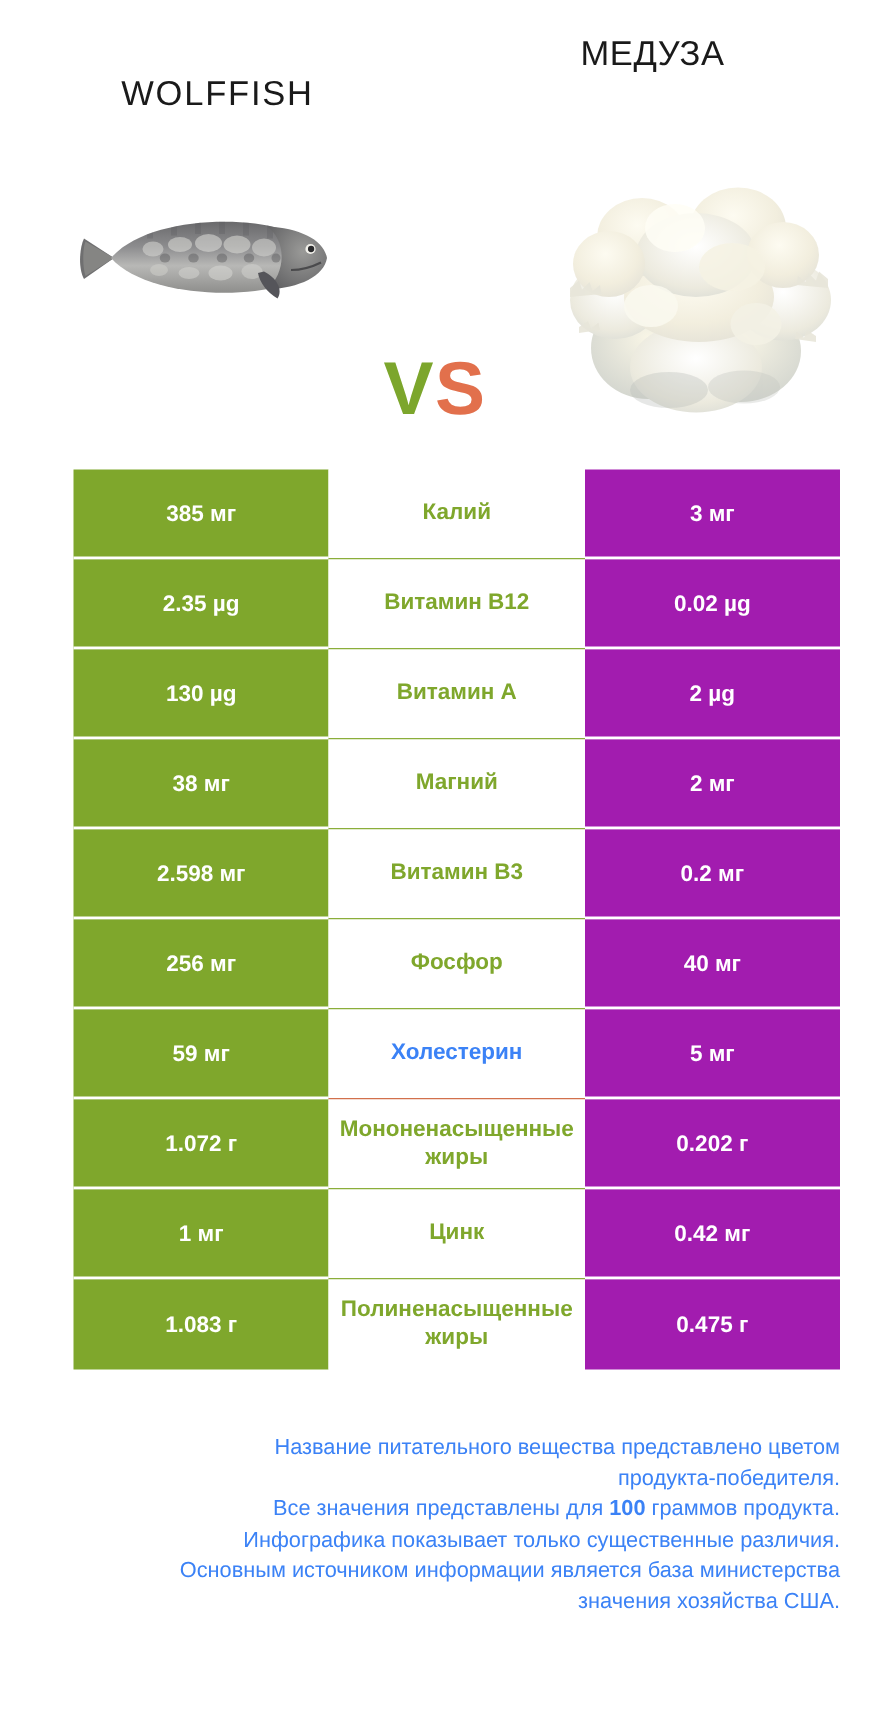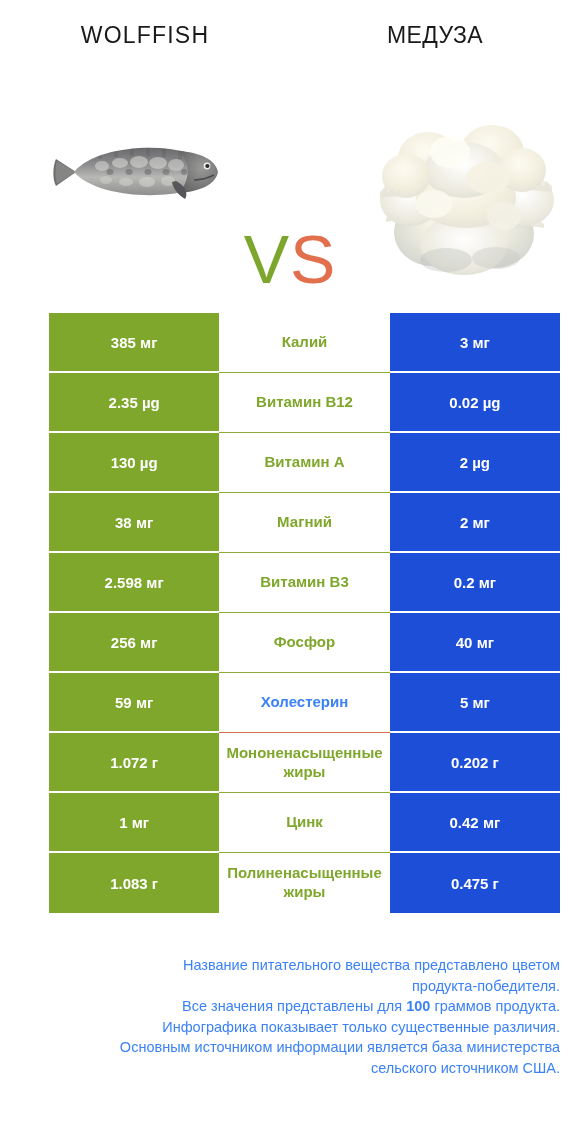--- a/index.html
+++ b/index.html
@@ -30,20 +30,21 @@
     font-size: 23px;
     color: #1a1a1a;
     white-space: nowrap;
   }
   .title-left {
     left: 0;
     width: 290px;
     text-align: center;
     font-weight: 300;
     letter-spacing: 1.2px;
+    margin-top: 27px;
   }
   .title-right {
     left: 290px;
     width: 290px;
     text-align: center;
     font-weight: 400;
     letter-spacing: 0.4px;
   }
 
   
@@ -68,22 +69,22 @@
     top: 30px;
     width: 188px;
     height: 180px;
   }
   .vs {
     position: absolute;
     left: 225px;
     top: 142px;
     width: 130px;
     height: 94px;
-    font-size: 68px;
-    font-weight: 400;
+    font-size: 50px;
+    font-weight: 700;
     line-height: 94px;
     text-align: center;
     letter-spacing: 1px;
   }
   .vs .v { color: #7CA62C; }
   .vs .s { color: #E2704C; }
 
   
   .table {
     position: absolute;
@@ -125,21 +126,21 @@
     display: block;
     width: 180px;
     white-space: normal;
     word-break: keep-all;
   }
   .cell-mid.win-green .label { color: #7FA72C; }
   .cell-mid.win-orange { border-bottom-color: #D2704C; }
   .cell-mid.win-orange .label { color: #3b82f6; }
   .cell-right {
     width: 180px;
-    background: #1d4ed8;
+    background: #a21caf;
     color: #ffffff;
     border-bottom: 2px solid #ffffff;
   }
   .row:last-child .cell-left,
   .row:last-child .cell-right {
     border-bottom: none;
   }
   .row:last-child .cell-mid {
     border-bottom: none;
   }
@@ -380,14 +381,14 @@
       <div class="cell cell-right">0.475 г</div>
     </div>
   </div>
 
 <div class="footnote">
   <p>Название питательного вещества представлено цветом</p>
   <p>продукта-победителя.</p>
   <p><span>Все значения представлены для </span><span class="b">100</span><span> граммов продукта.</span></p>
   <p>Инфографика показывает только существенные различия.</p>
   <p>Основным источником информации является база министерства</p>
-  <p>сельского источником США.</p>
+  <p>значения хозяйства США.</p>
 </div>
 
 </body></html>

